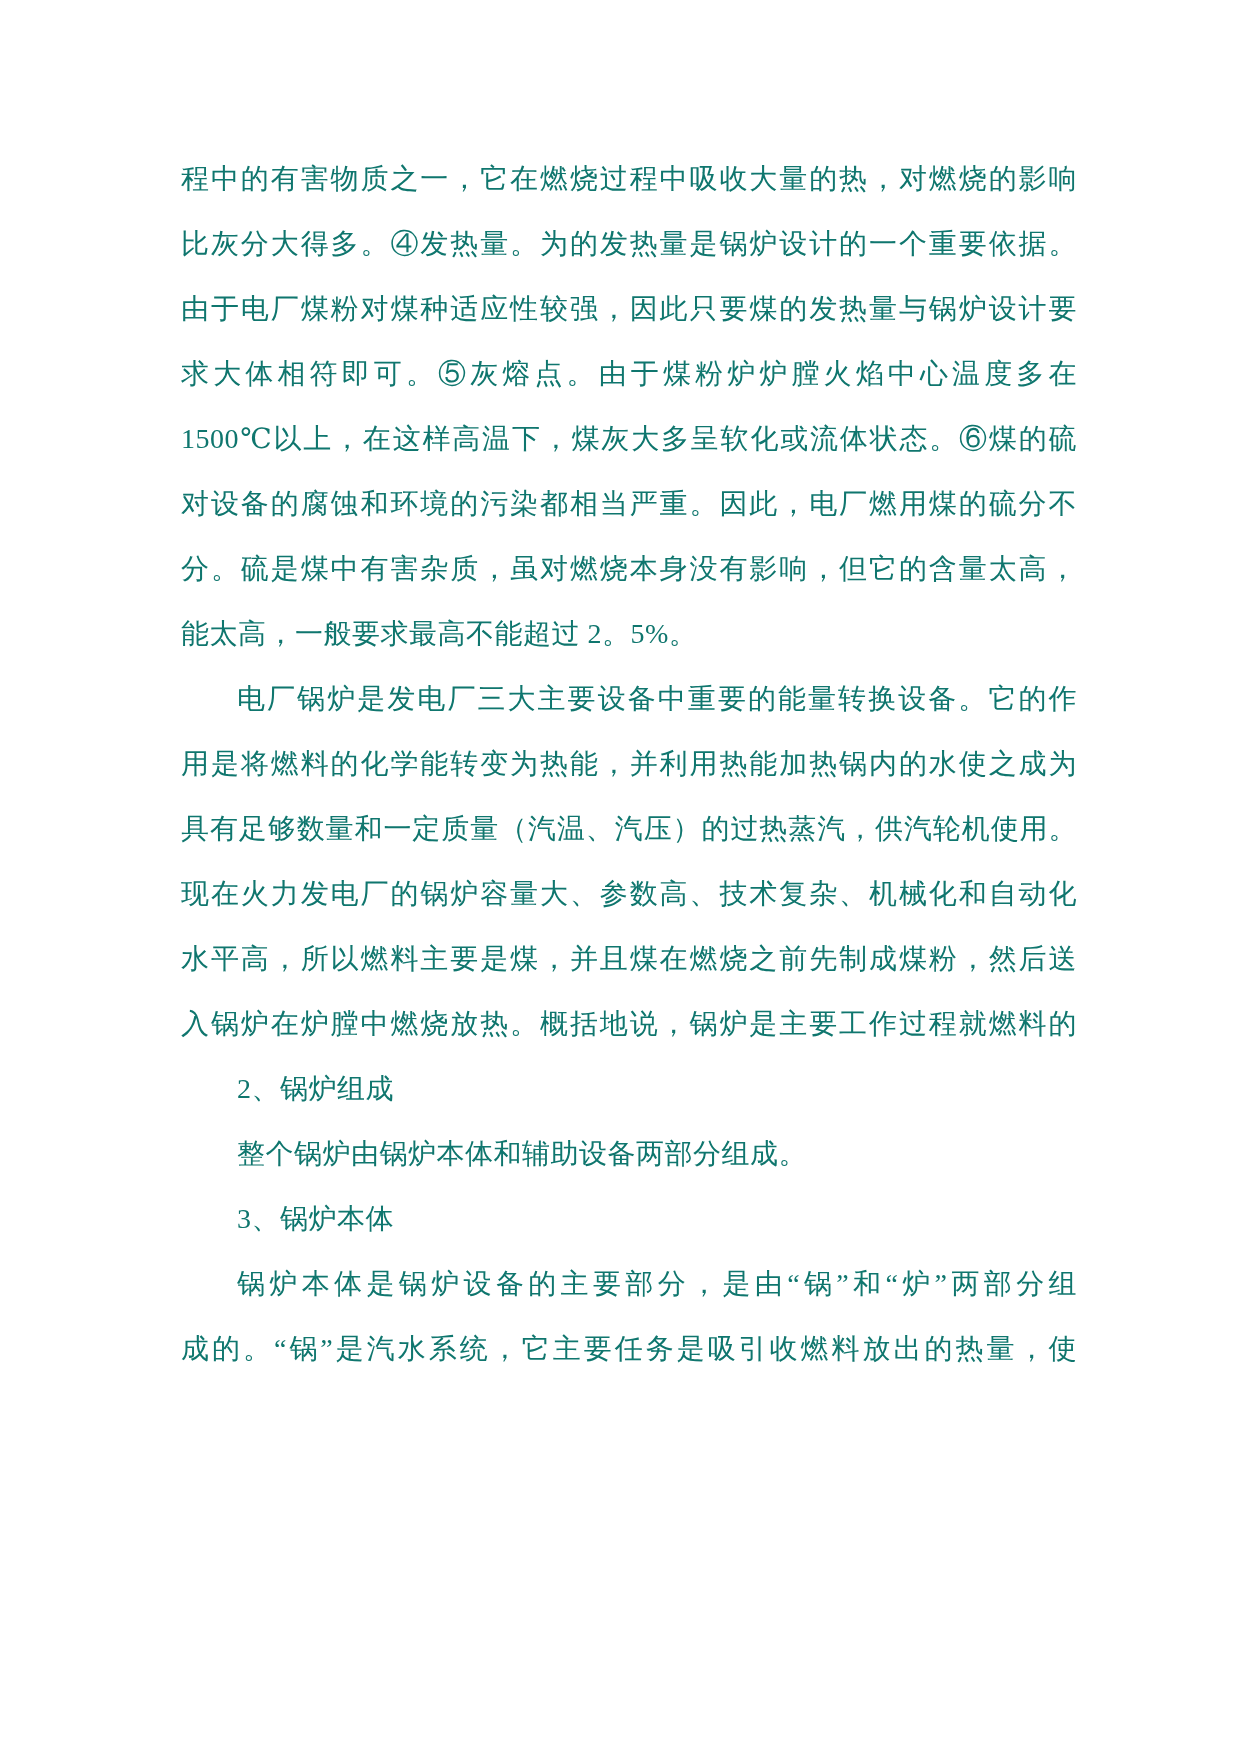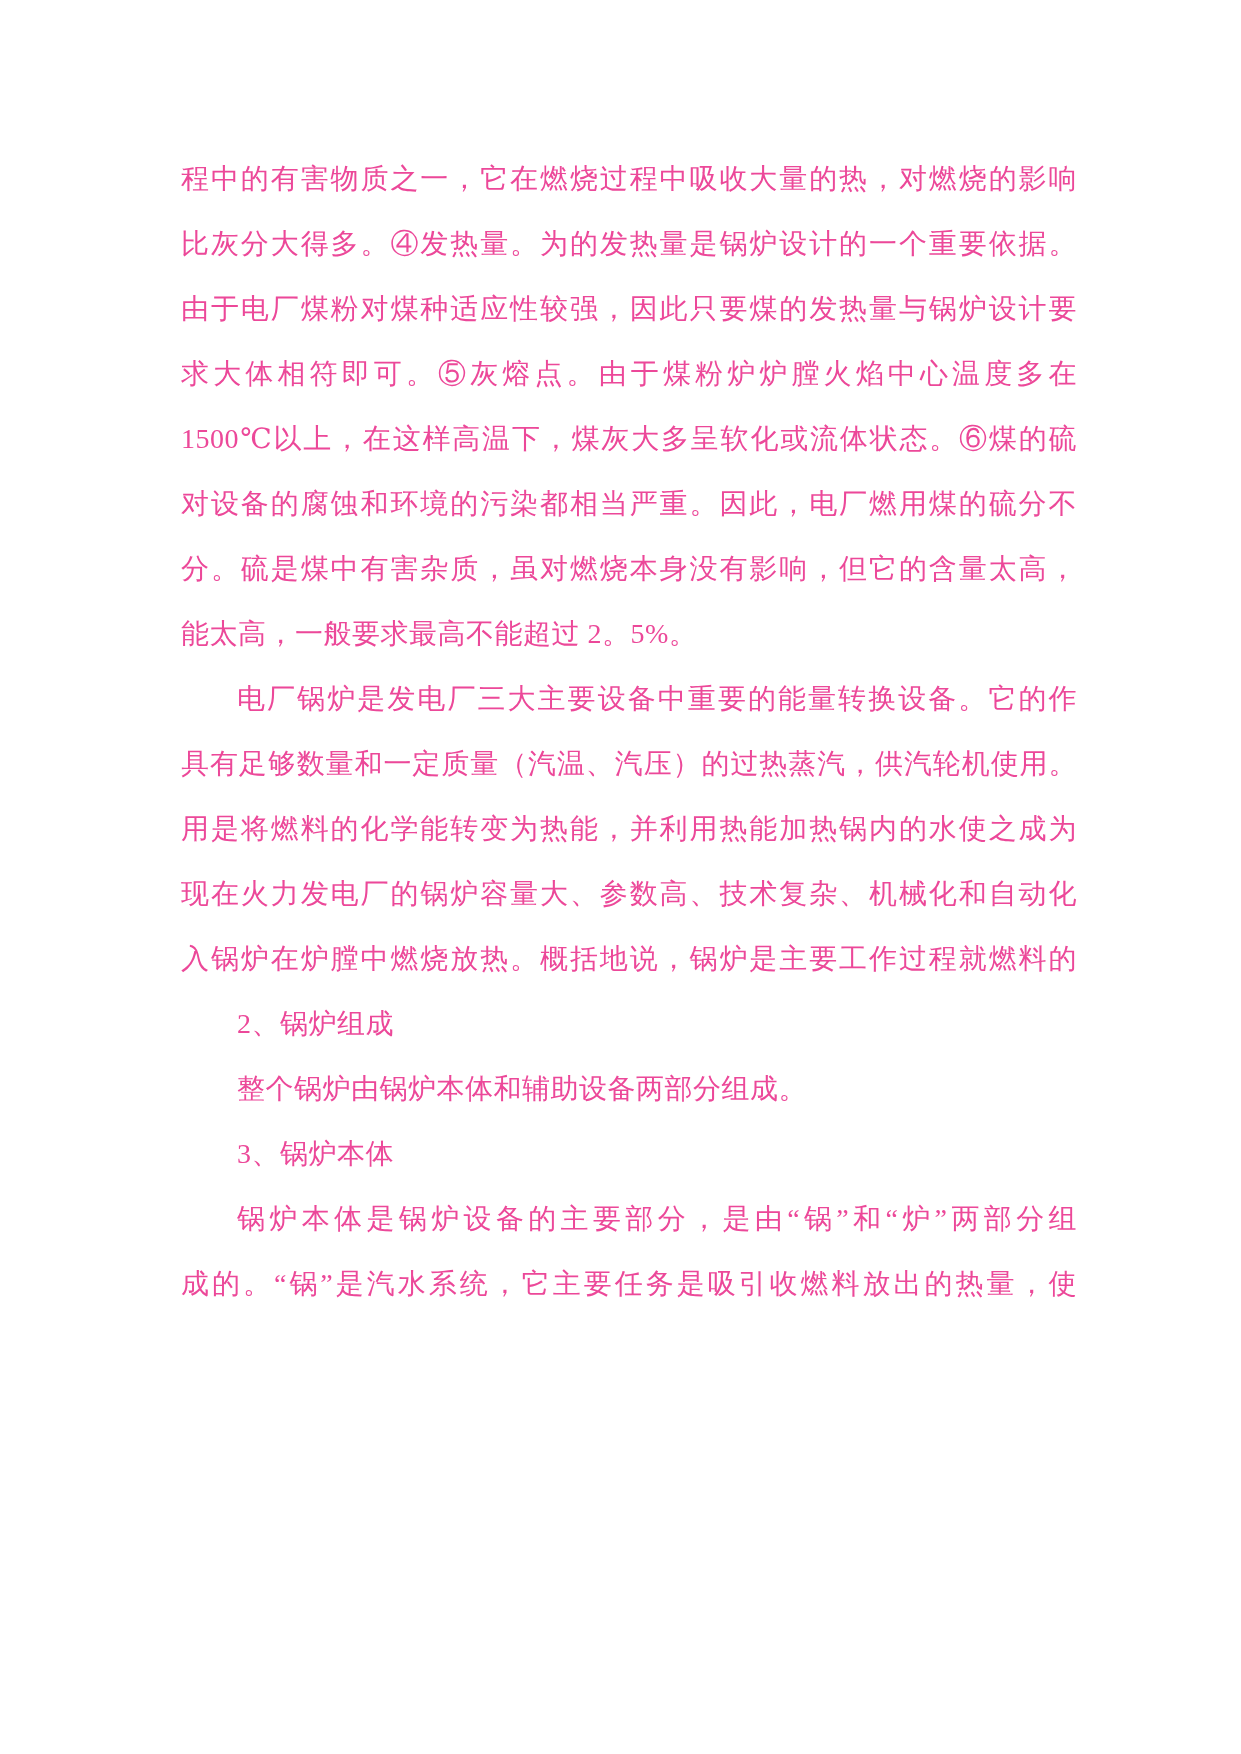--- a/index.html
+++ b/index.html
@@ -6,21 +6,21 @@
     margin: 0;
     padding: 0;
     background: #ffffff;
   }
   .page {
     position: relative;
     width: 1241px;
     height: 1754px;
     box-sizing: border-box;
     background: #ffffff;
-    color: #ec4899;
+    color: #0f766e;
     padding: 146px 164px 0 181px;
     font-family: "Liberation Serif", "DejaVu Serif", serif;
     font-size: 28px;
     line-height: 65px;
     overflow: hidden;
   }
   .line {
     height: 65px;
     text-align: left;
     letter-spacing: 0.5px;
@@ -40,22 +40,23 @@
 <div class="page">
   <div class="line justify">程中的有害物质之一，它在燃烧过程中吸收大量的热，对燃烧的影响</div>
   <div class="line justify">比灰分大得多。④发热量。为的发热量是锅炉设计的一个重要依据。</div>
   <div class="line justify">由于电厂煤粉对煤种适应性较强，因此只要煤的发热量与锅炉设计要</div>
   <div class="line justify">求大体相符即可。⑤灰熔点。由于煤粉炉炉膛火焰中心温度多在</div>
   <div class="line justify">1500℃以上，在这样高温下，煤灰大多呈软化或流体状态。⑥煤的硫</div>
   <div class="line justify">对设备的腐蚀和环境的污染都相当严重。因此，电厂燃用煤的硫分不</div>
   <div class="line justify">分。硫是煤中有害杂质，虽对燃烧本身没有影响，但它的含量太高，</div>
   <div class="line">能太高，一般要求最高不能超过 2。5%。</div>
   <div class="line indent justify">电厂锅炉是发电厂三大主要设备中重要的能量转换设备。它的作</div>
+  <div class="line justify">用是将燃料的化学能转变为热能，并利用热能加热锅内的水使之成为</div>
   <div class="line justify">具有足够数量和一定质量（汽温、汽压）的过热蒸汽，供汽轮机使用。</div>
-  <div class="line justify">用是将燃料的化学能转变为热能，并利用热能加热锅内的水使之成为</div>
   <div class="line justify">现在火力发电厂的锅炉容量大、参数高、技术复杂、机械化和自动化</div>
+  <div class="line justify">水平高，所以燃料主要是煤，并且煤在燃烧之前先制成煤粉，然后送</div>
   <div class="line justify">入锅炉在炉膛中燃烧放热。概括地说，锅炉是主要工作过程就燃料的</div>
   <div class="line indent">2、锅炉组成</div>
   <div class="line indent">整个锅炉由锅炉本体和辅助设备两部分组成。</div>
   <div class="line indent">3、锅炉本体</div>
   <div class="line indent justify">锅炉本体是锅炉设备的主要部分，是由“锅”和“炉”两部分组</div>
   <div class="line justify">成的。“锅”是汽水系统，它主要任务是吸引收燃料放出的热量，使</div>
 </div>
 
 </body></html>

